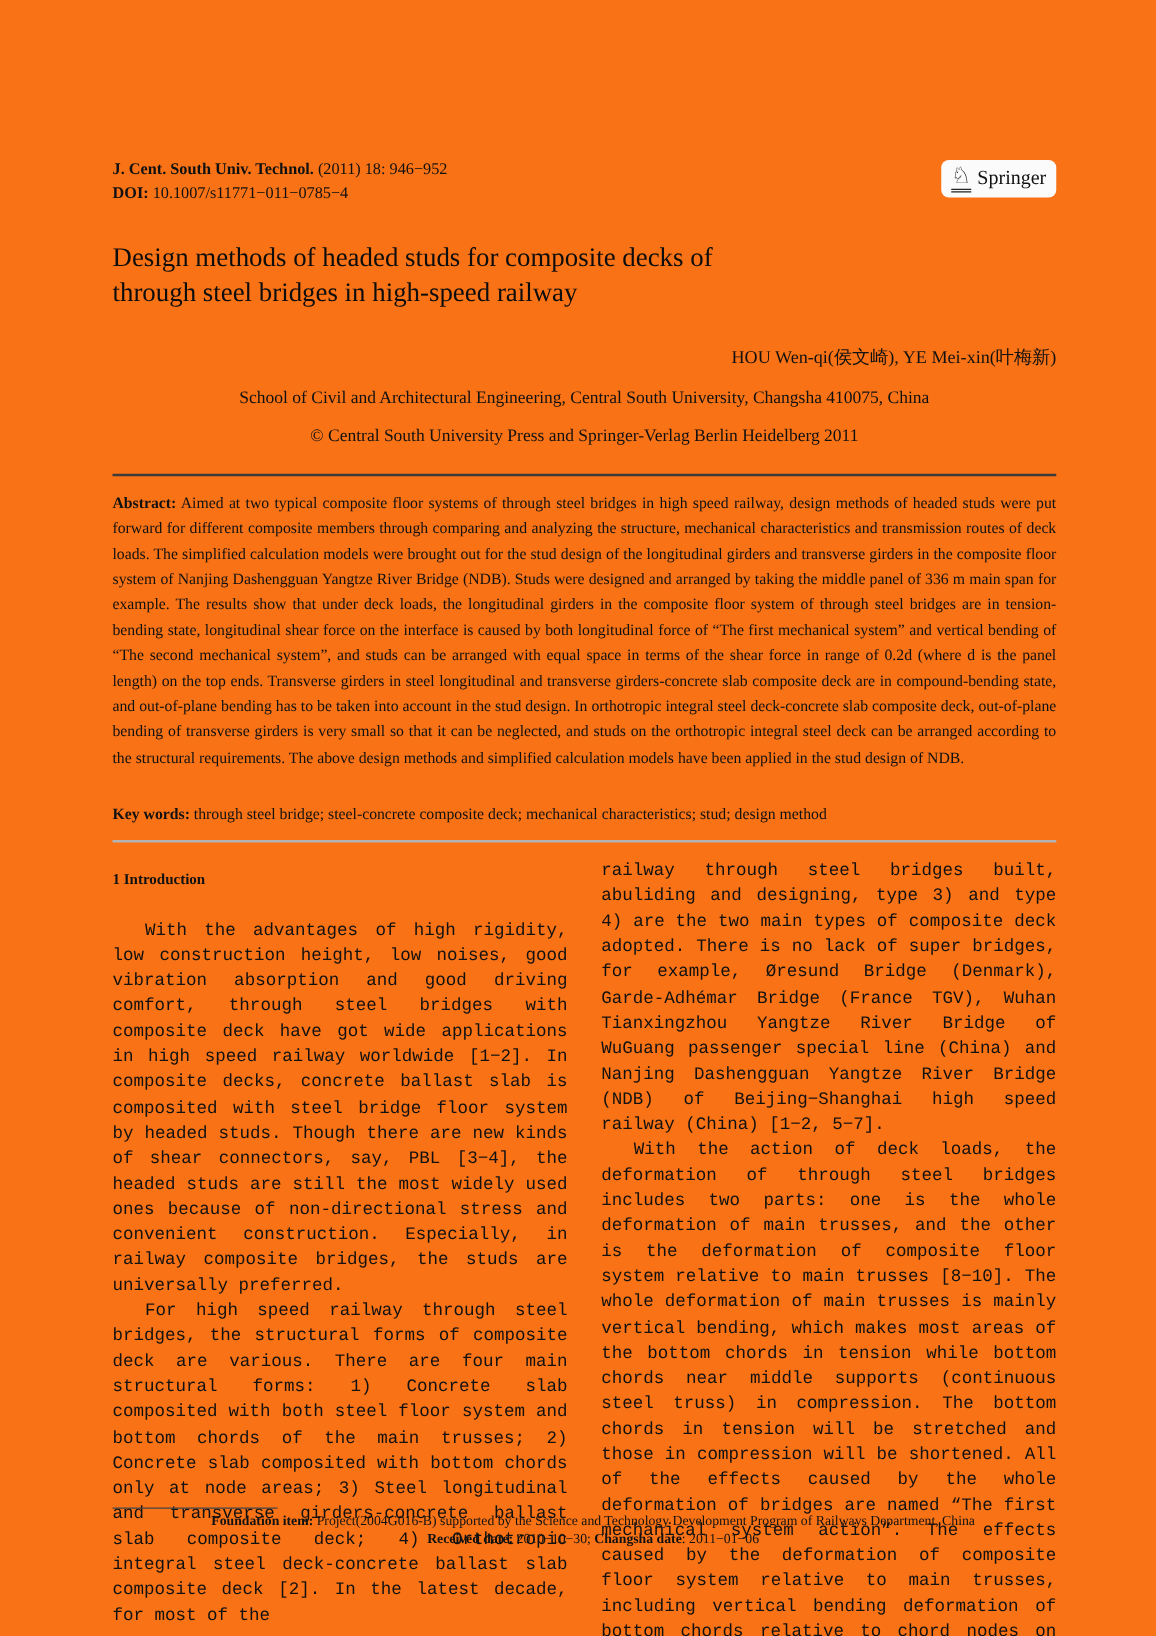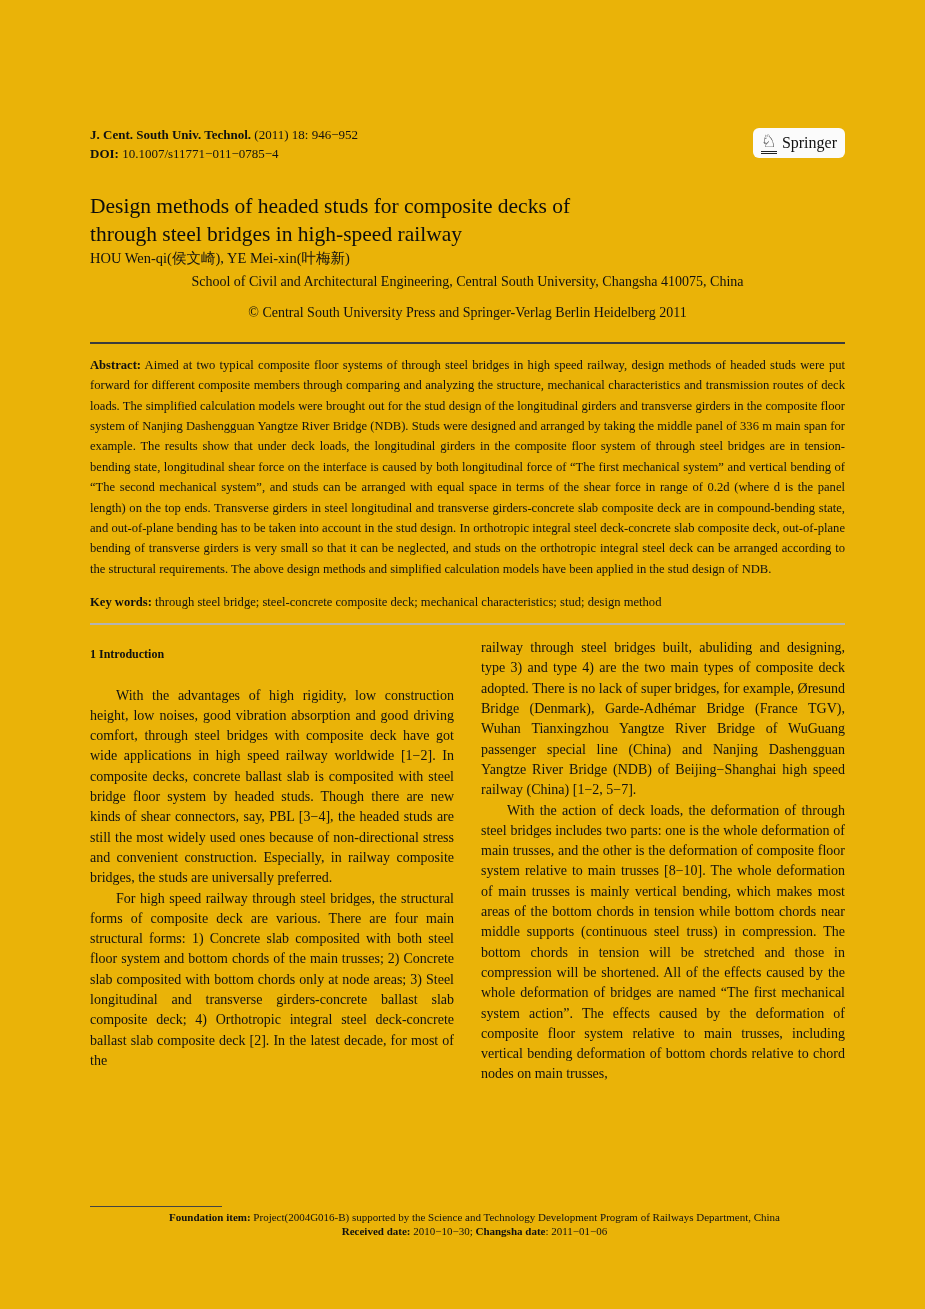--- a/index.html
+++ b/index.html
@@ -1,47 +1,47 @@
 <!DOCTYPE html>
 <html><head>
 <meta charset="utf-8">
 <style>
   html,body{margin:0;padding:0;background:#ffffff;}
   .page{
     position:relative;
     width:925px;height:1309px;
-    background:#eab308;
+    background:#f97316;
     color:#111;
     font-family:"Liberation Serif","DejaVu Serif",serif;
     box-sizing:border-box;
     padding:126px 80px 0 90px;
     overflow:hidden;
   }
   .content{width:755px;}
   
   .header{display:flex;justify-content:space-between;align-items:flex-start;}
   .header-left{font-size:13px;line-height:1.45;}
   .b{font-weight:bold;}
   .publisher-logo{display:flex;align-items:center;gap:5px;font-size:16px;margin-top:2px;padding:4px 8px;border-radius:6px;background:#fbfbfb;}
   .knight{font-family:"DejaVu Sans",sans-serif;font-size:18px;line-height:1;border-bottom:3px double #222;padding-bottom:1px;}
   
   .title{margin-top:28px;text-align:left;font-size:21.5px;line-height:1.33;color:#0d0d0d;}
-  .authors{text-align:left;font-size:14.5px;}
-  .affiliation{margin-top:6px;text-align:center;font-size:14px;}
+  .authors{margin-top:27px;text-align:right;font-size:14.5px;}
+  .affiliation{margin-top:16px;text-align:center;font-size:14px;}
   .copyright{margin-top:15px;text-align:center;font-size:14px;}
   .rule1{margin-top:21px;border:0;border-top:2px solid #3c3c3c;height:0;}
   
   .abstract{margin-top:11px;font-size:12.6px;line-height:1.62;text-align:justify;}
-  .keywords{margin-top:16px;font-size:12.6px;}
+  .keywords{margin-top:28px;font-size:12.6px;}
   .rule2{margin-top:13px;border:0;border-top:2px solid #b4b4b4;height:0;}
   
   .columns{margin-top:13px;display:flex;gap:27px;}
   .col{width:364px;font-size:14px;line-height:1.45;text-align:justify;}
   .section-heading{font-size:12px;font-weight:bold;margin:8px 0 22px 0;text-align:left;}
-  .col p{margin:0;text-indent:26px;}
+  .col p{margin:0;text-indent:26px;font-family:Liberation Mono, monospace;}
   .col p.no-indent{text-indent:0;}
   
   .footer{position:absolute;left:90px;bottom:70px;width:760px;font-size:11px;line-height:1.33;text-align:center;}
   .footnote-rule{width:132px;border:0;border-top:1px solid #444;margin:0 0 3px 0;}
   .footer-lines{padding-left:9px;}
 </style>
 </head>
 <body>
 
 <div class="page">

